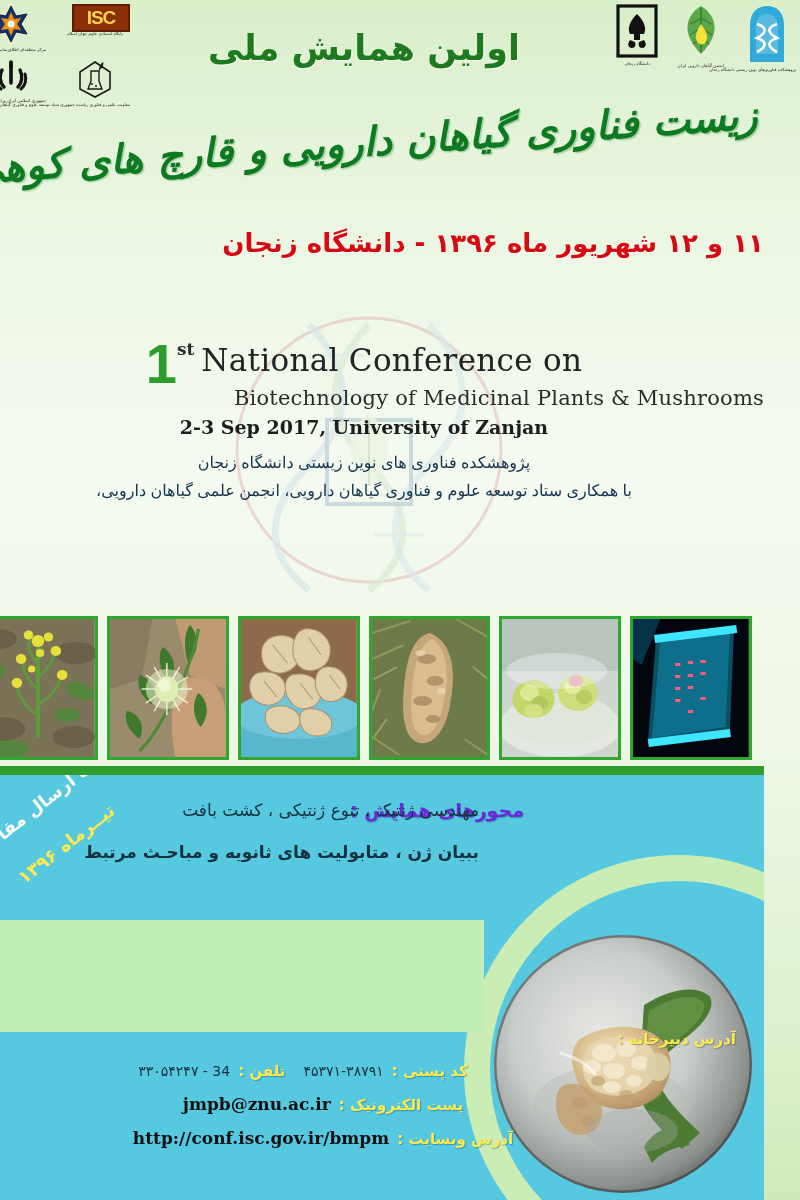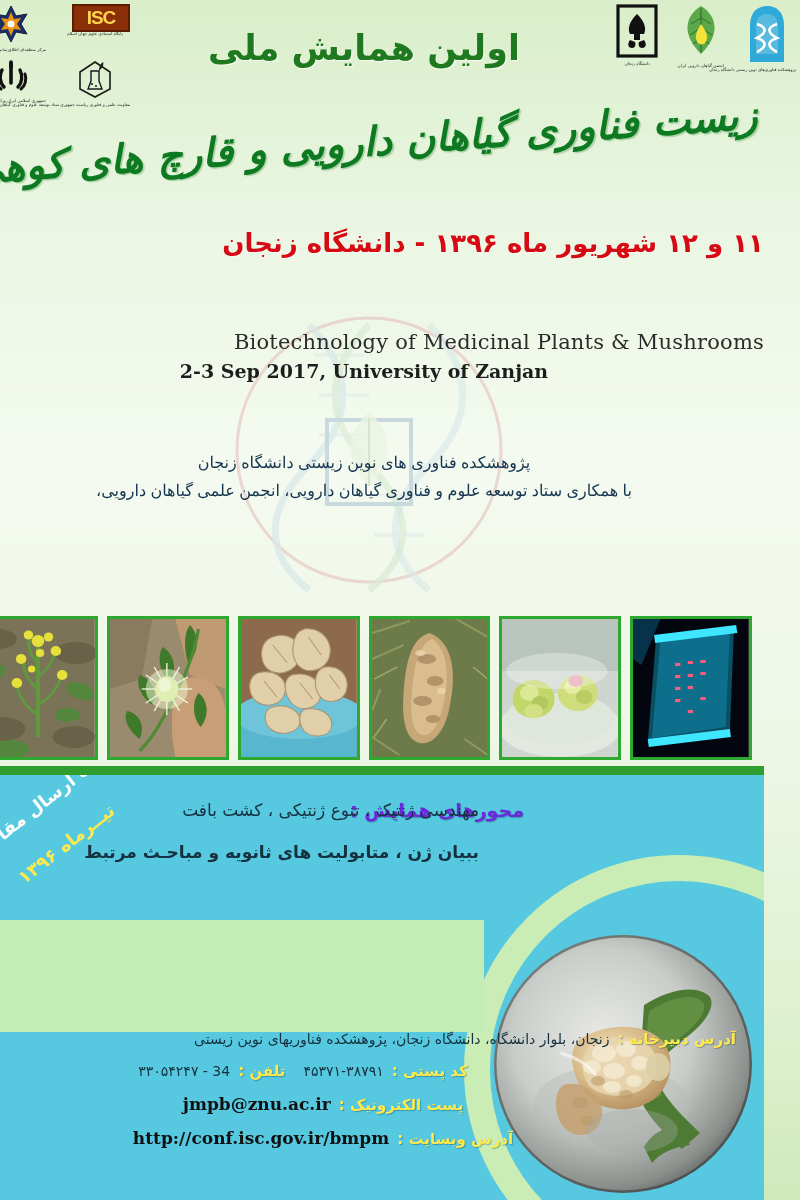--- a/index.html
+++ b/index.html
@@ -234,20 +234,23 @@
         <div class="logo-cap">دانشگاه زنجان</div>
       </div>
     </div>
   </div>
 
   <div class="fa-title1">اولین همایش ملی</div>
   <div class="fa-title2">زیست فناوری گیاهان دارویی و قارچ های کوهی</div>
   <div class="fa-date">۱۱ و ۱۲ شهریور ماه ۱۳۹۶ - دانشگاه زنجان</div>
 
   <div class="en-block">
+    <div class="en-line1">
+      <span class="num-one">1</span><span class="num-sup">st</span><span class="en-main">National Conference on</span>
+    </div>
     <div class="en-sub">Biotechnology of Medicinal Plants &amp; Mushrooms</div>
     <div class="en-when">2-3 Sep 2017, University of Zanjan</div>
   </div>
 
   <div class="org">
     <div class="org-line">پژوهشکده فناوری های نوین زیستی دانشگاه زنجان</div>
     <div class="org-line">با همکاری ستاد توسعه علوم و فناوری گیاهان دارویی، انجمن علمی گیاهان دارویی،</div>
   </div>
 
   <div class="strip">
@@ -495,21 +498,20 @@
       <path d="M66,118 C82,122 94,130 102,140" stroke="#ffffff" stroke-width="3" opacity=".55" fill="none"></path>
       <ellipse cx="138" cy="196" rx="46" ry="22" fill="#a7aaa6" opacity=".35"></ellipse>
       <circle cx="129" cy="129" r="128" fill="none" stroke="#2c2e2c" stroke-width="3" opacity=".5"></circle>
     </svg>
   </div>
 
   <div class="contacts">
 
     <div class="crow crow-a">
       <span class="clabel">آدرس دبیرخانه :</span>
-      <span class="cval">زنجان، بلوار دانشگاه،  دانشگاه زنجان، پژوهشکده فناوریهای نوین زیستی</span>
     </div>
 
     <div class="crow crow-b">
       <span class="clabel">کد پستی :</span>
       <span class="cval" style="margin-left:18px;">۴۵۳۷۱-۳۸۷۹۱</span>
       <span class="clabel">تلفن :</span>
       <span class="cval">34 - ۳۳۰۵۴۲۴۷</span>
     </div>
 
     <div class="crow crow-c" style="margin-top:8px;">

